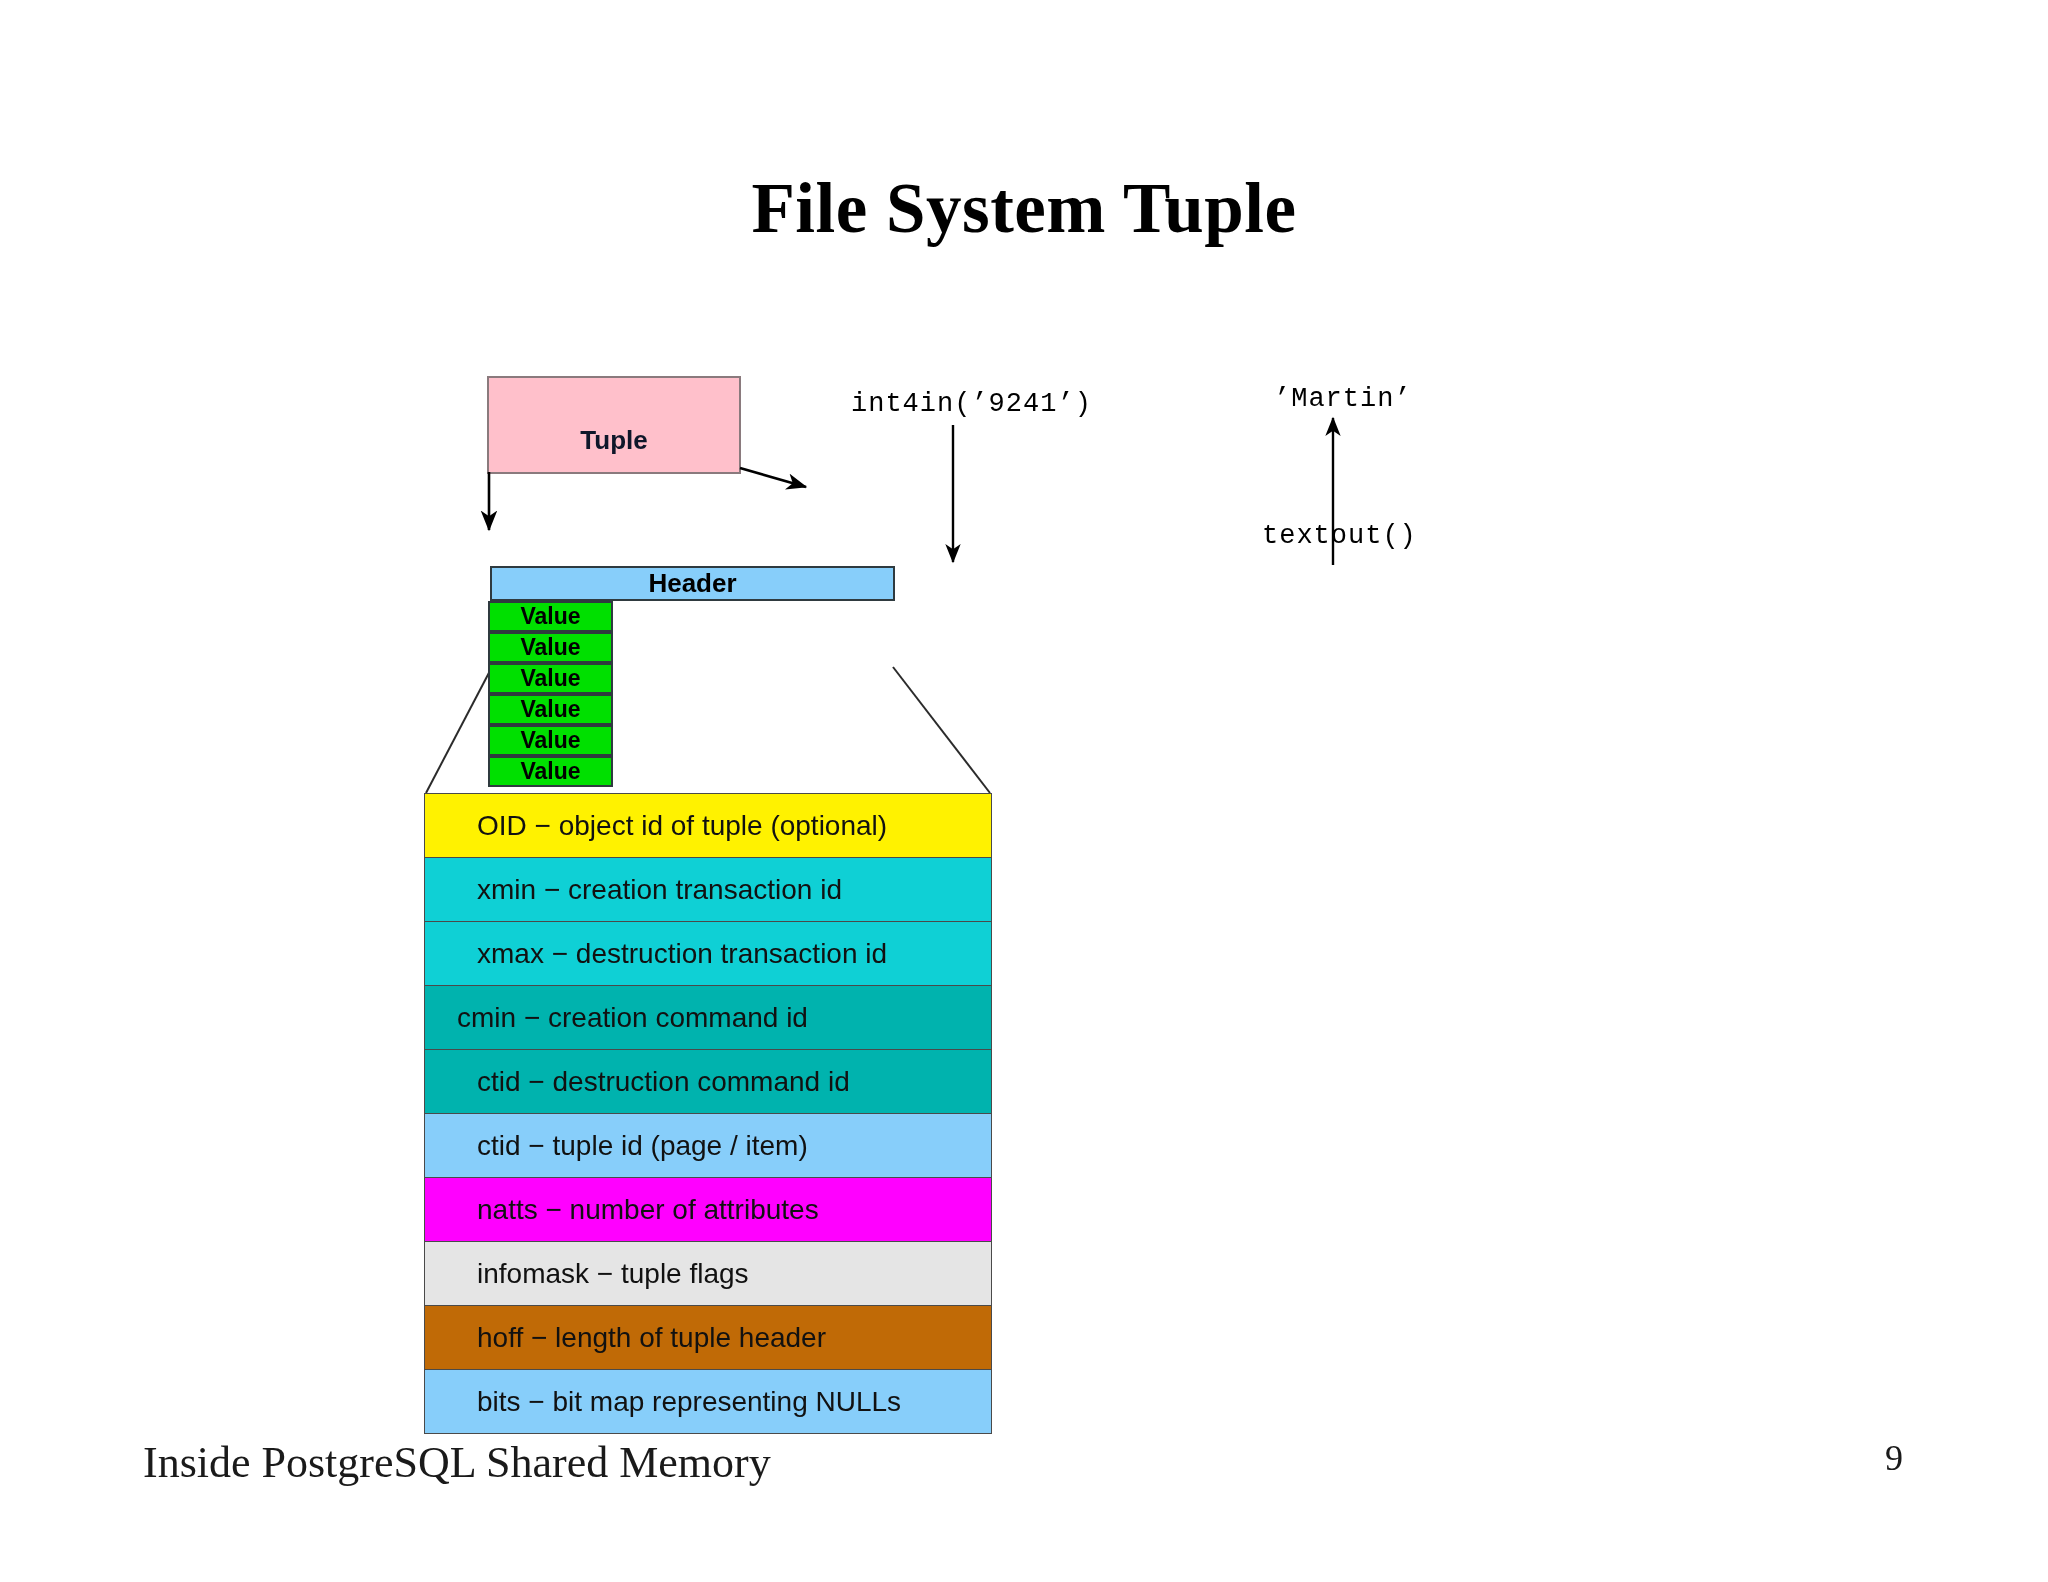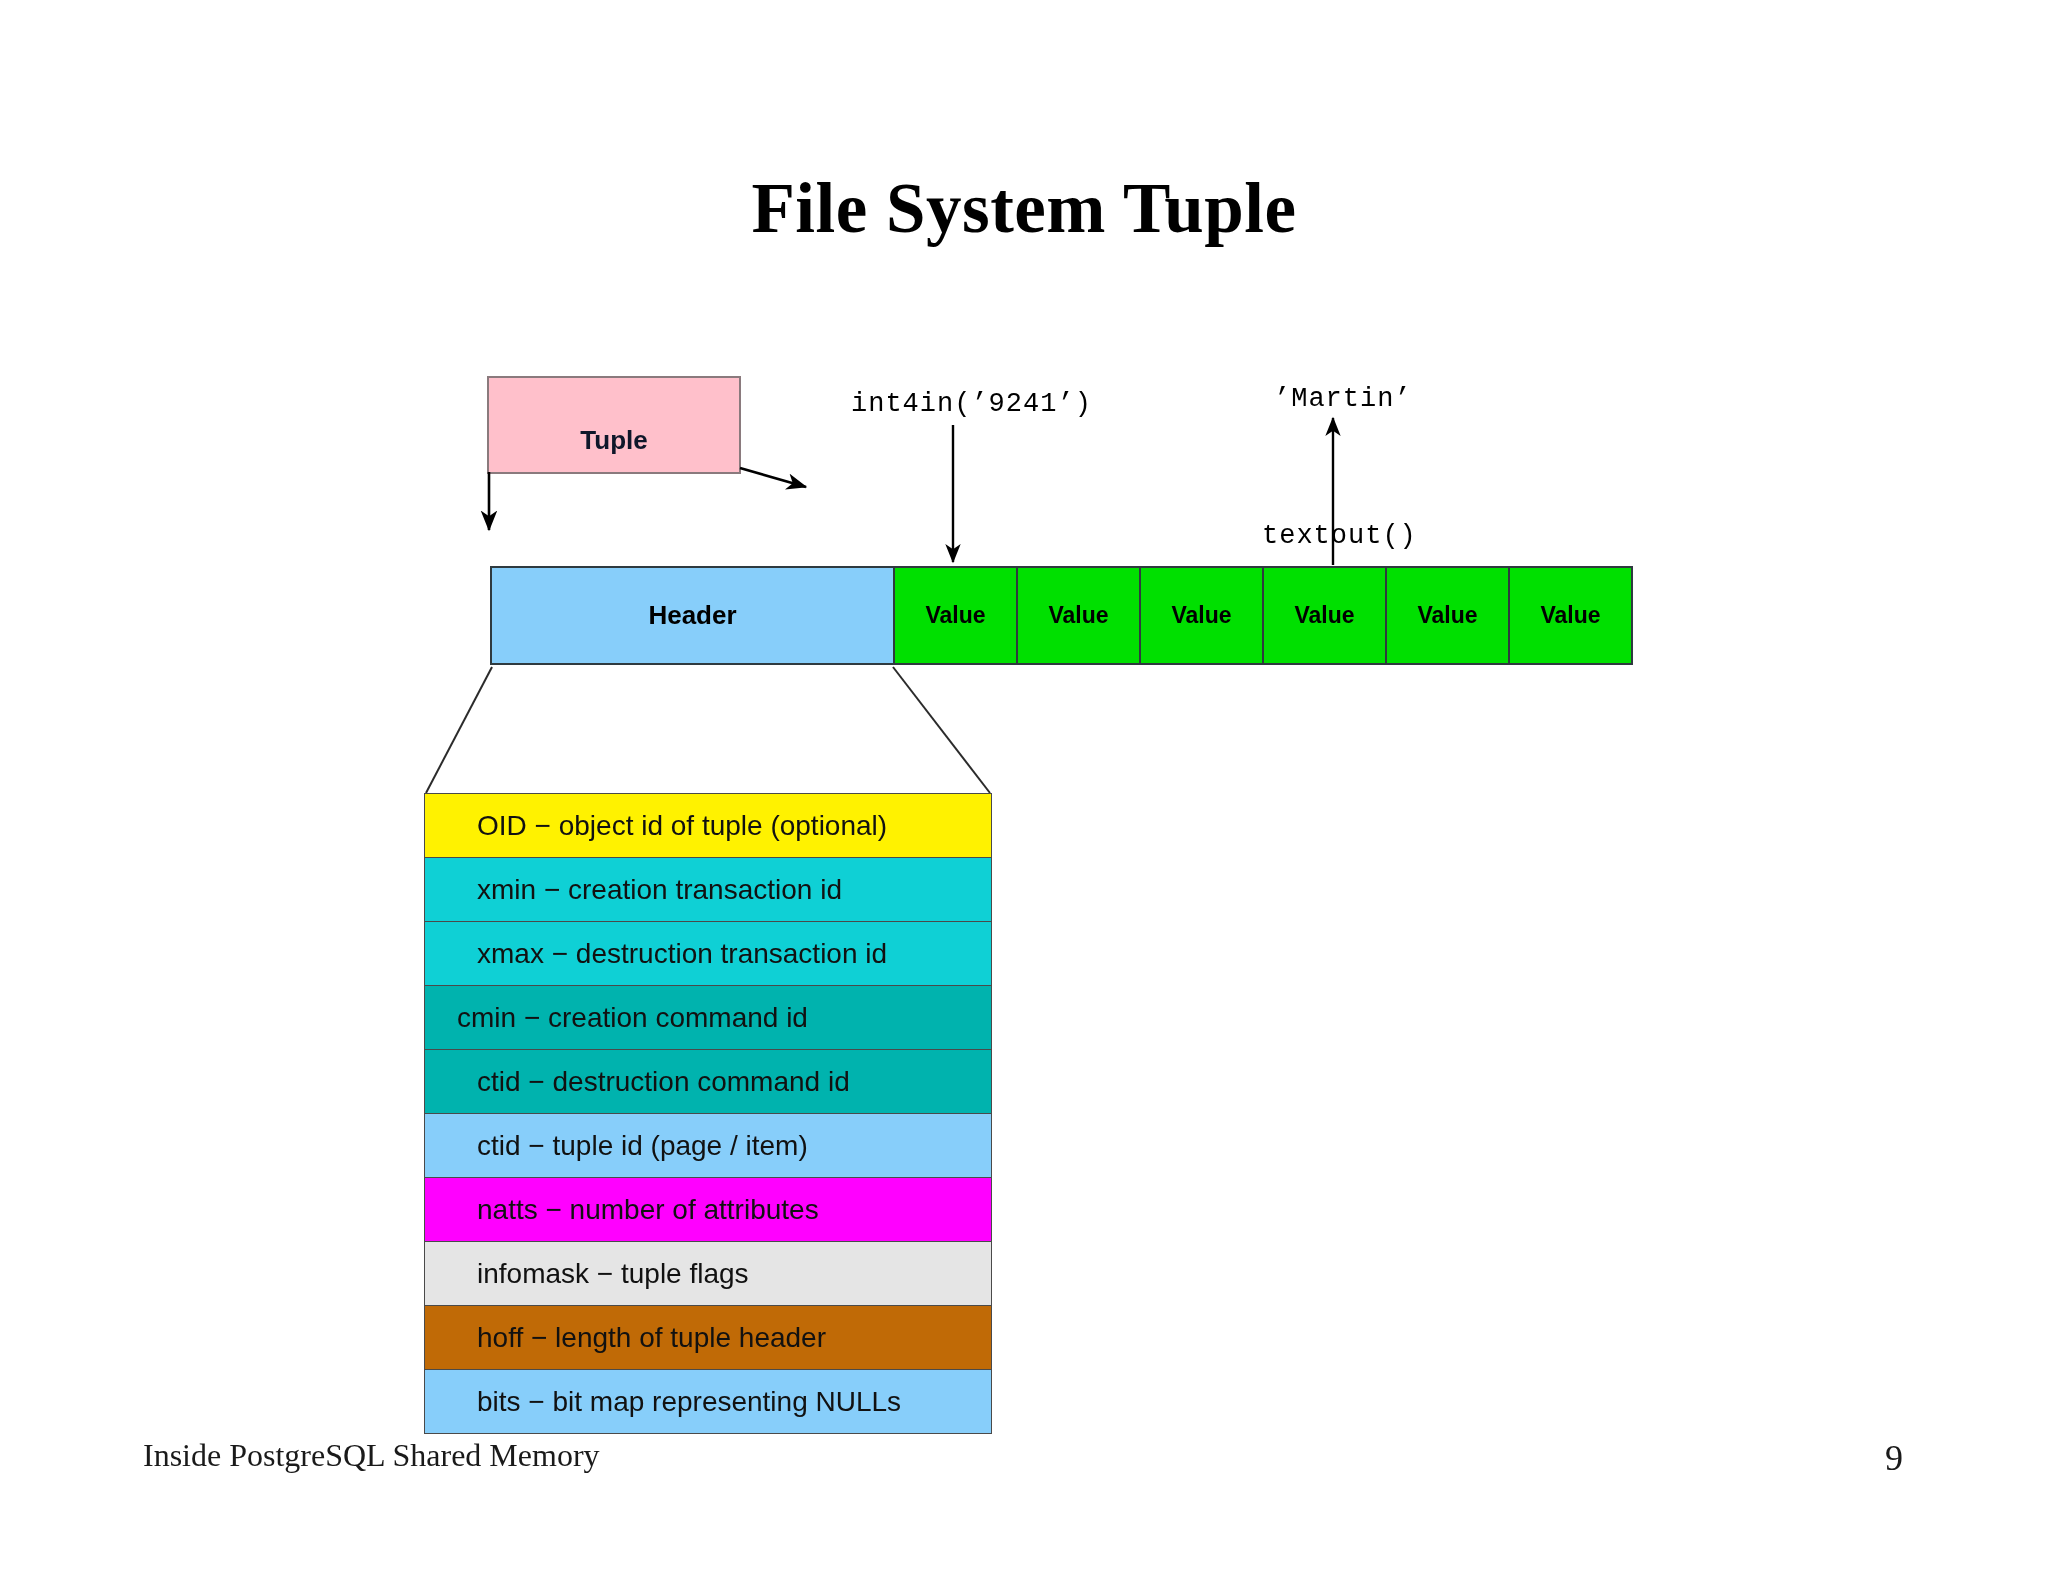--- a/index.html
+++ b/index.html
@@ -80,20 +80,21 @@
   .code-textout { left: 1262px; top: 521px; }
 
   
   .tuple-strip {
     position: absolute;
     left: 490px;
     top: 566px;
     height: 99px;
     display: flex;
     box-sizing: border-box;
+    flex-direction: column;
   }
   .strip-cell {
     box-sizing: border-box;
     border: 2px solid #2f3a3f;
     margin-left: -2px;
     display: flex;
     align-items: center;
     justify-content: center;
     font-family: "Liberation Sans", sans-serif;
     font-weight: bold;
@@ -132,21 +133,21 @@
     white-space: nowrap;
   }
   .detail-row:first-child { margin-top: 0; }
 
   
   .footer-text {
     position: absolute;
     left: 143px;
     top: 1437px;
     font-family: "Liberation Serif", "DejaVu Serif", serif;
-    font-size: 32px;
+    font-size: 44px;
     color: #1a1a1a;
     white-space: nowrap;
   }
   .page-number {
     position: absolute;
     left: 1885px;
     top: 1437px;
     font-family: "Liberation Serif", "DejaVu Serif", serif;
     font-size: 36px;
     color: #1a1a1a;

